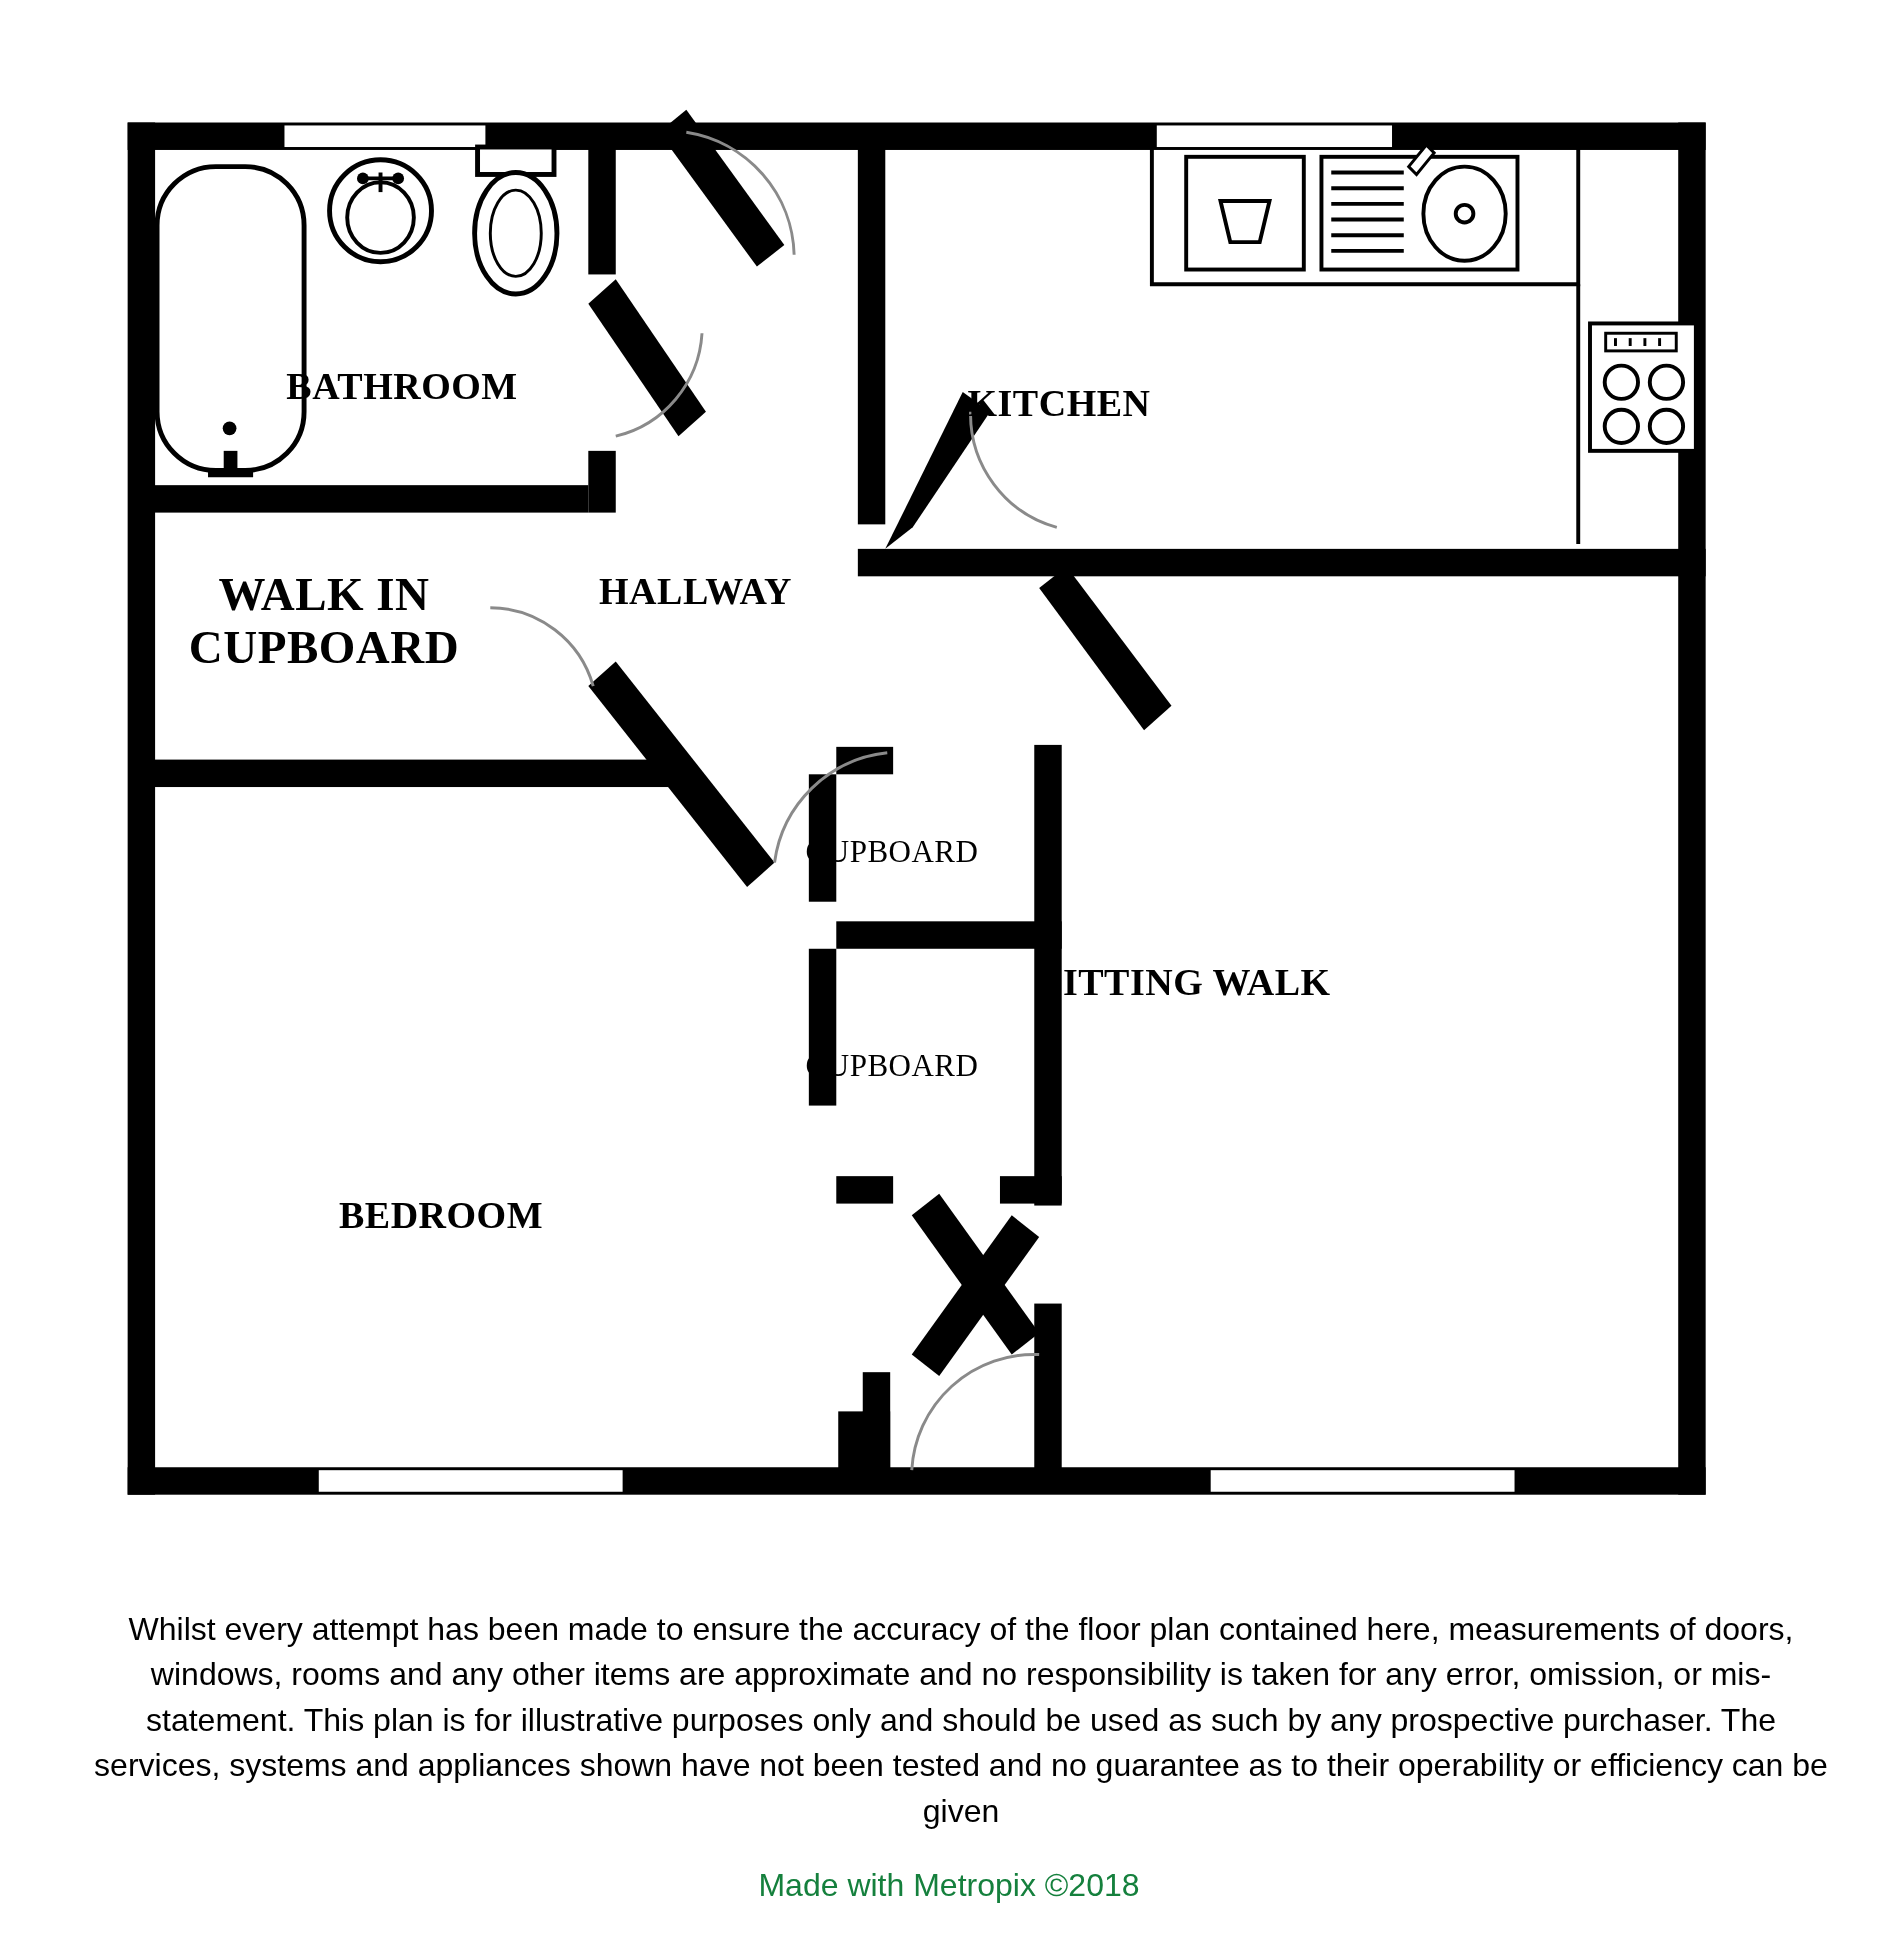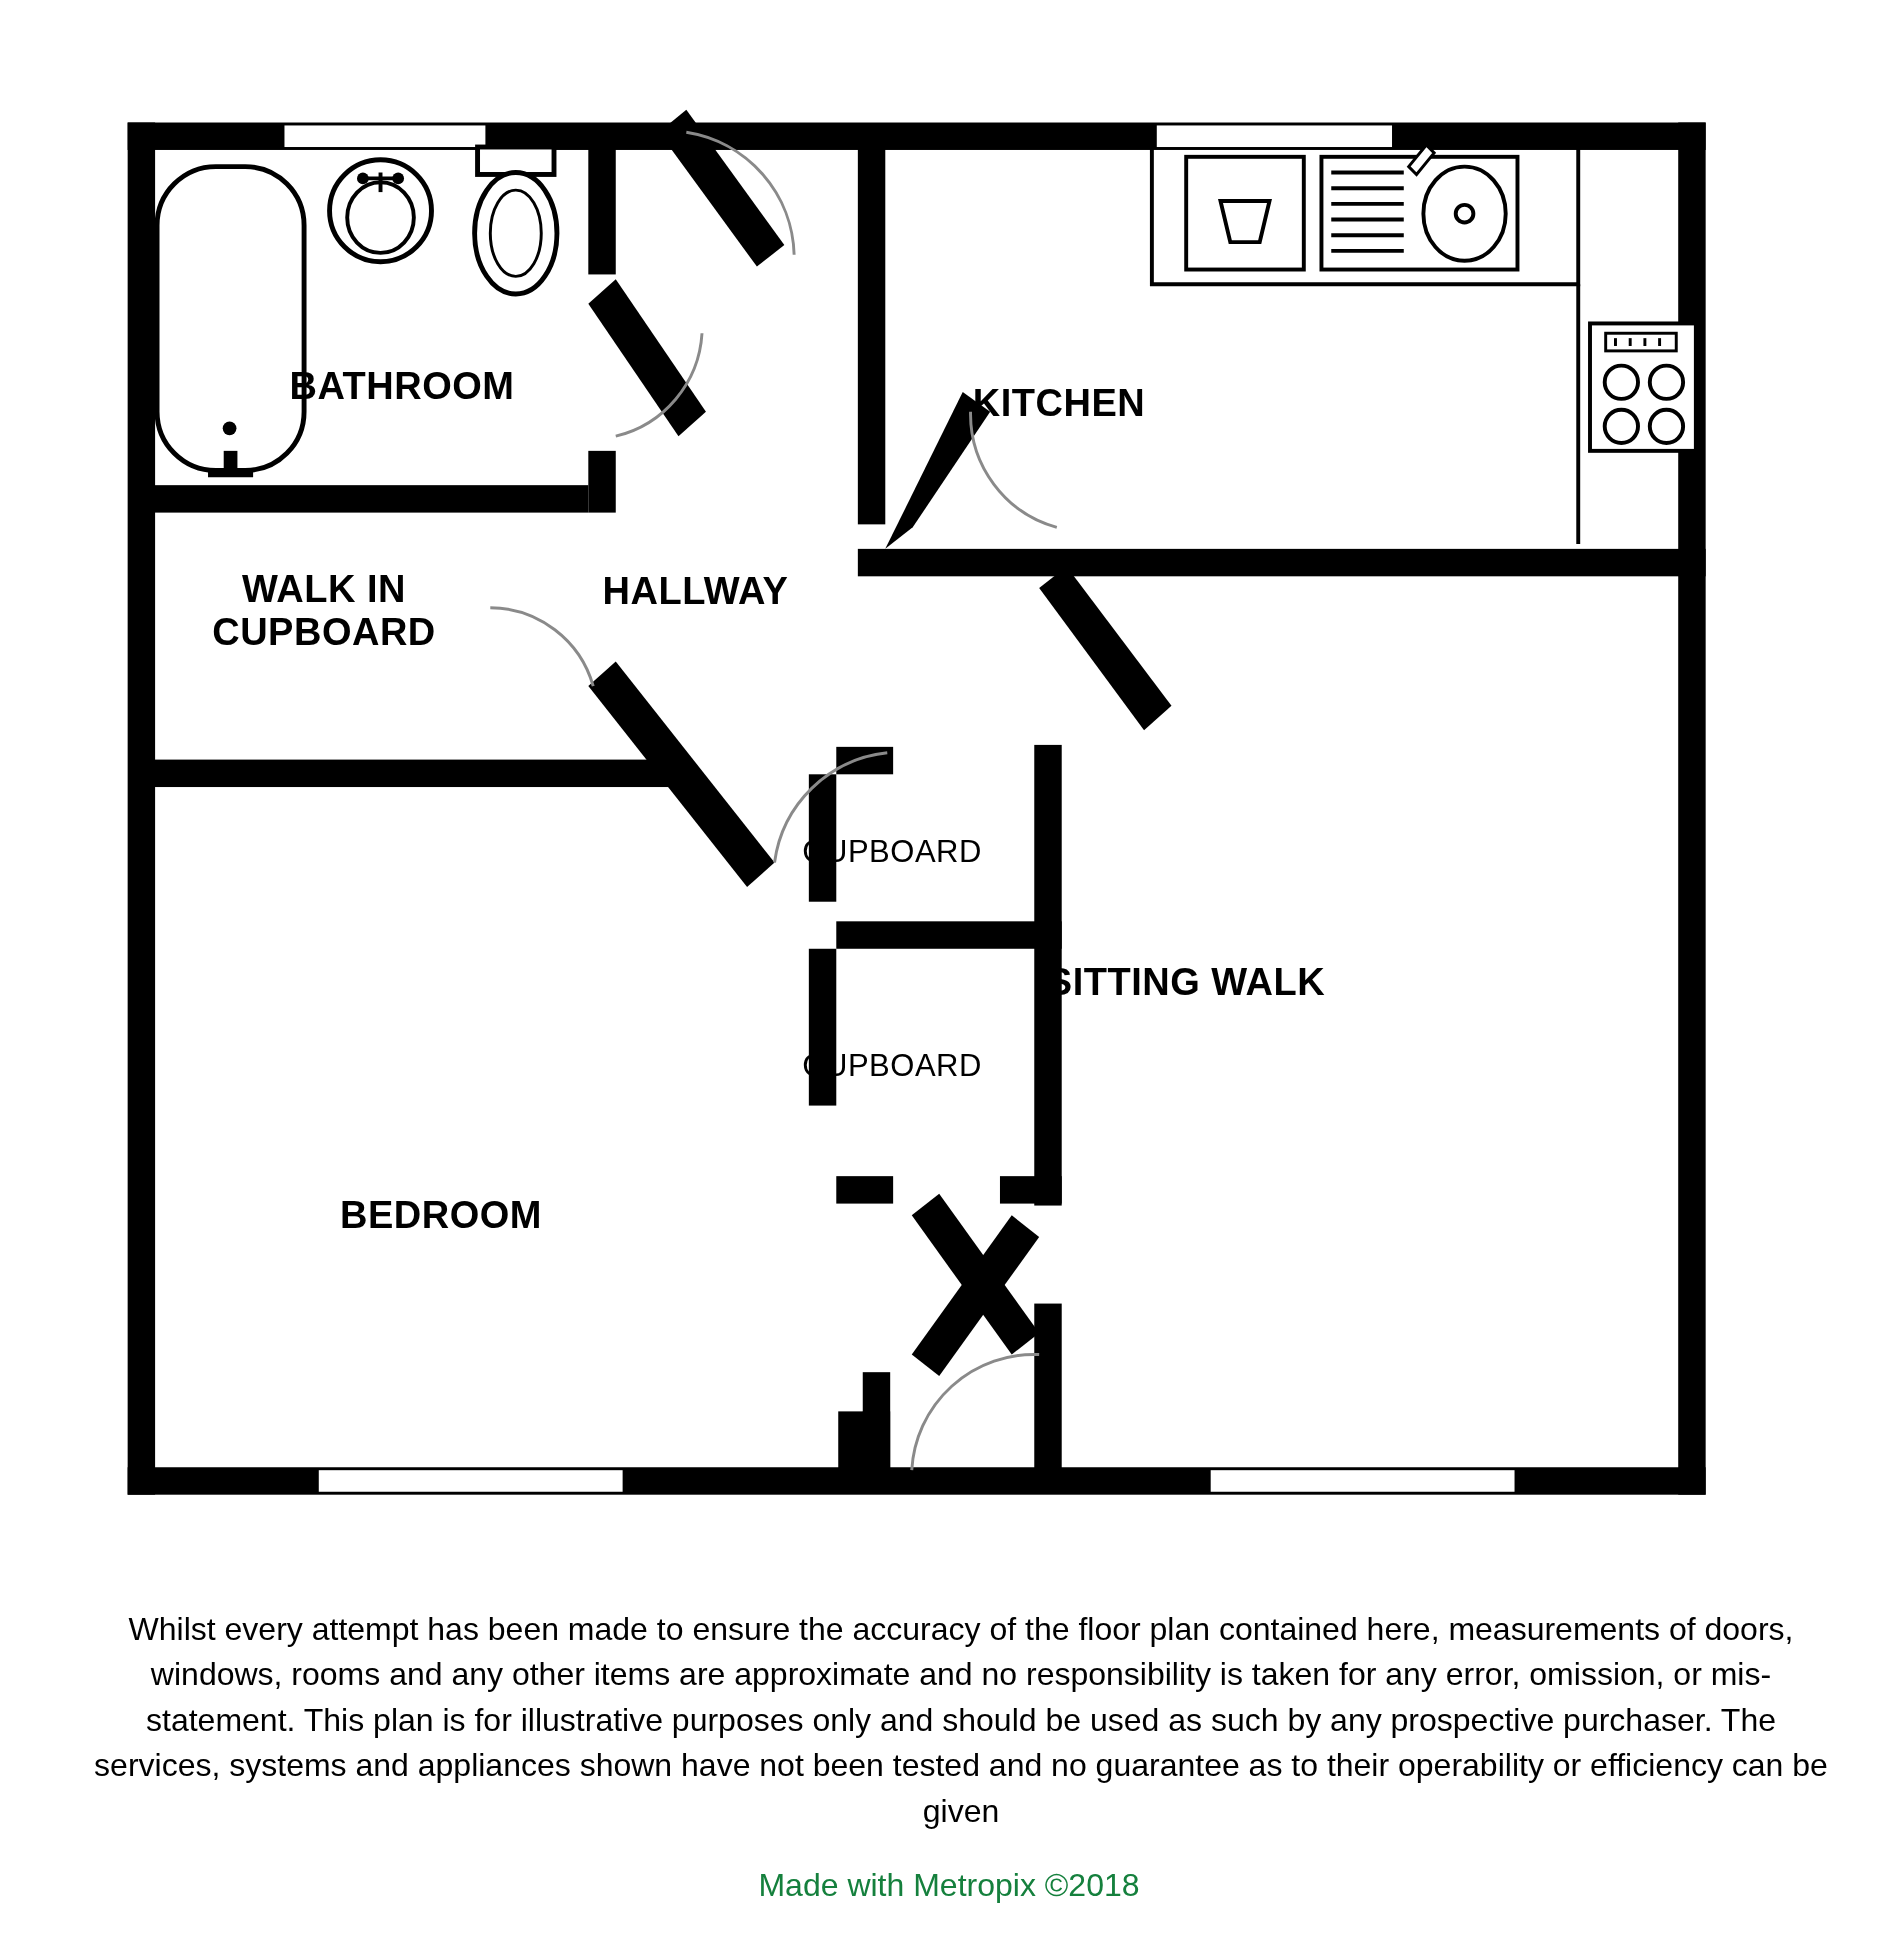--- a/index.html
+++ b/index.html
@@ -25,24 +25,25 @@
   #plan svg {
     display: block;
   }
   .room-label {
     position: absolute;
     font-weight: bold;
     text-align: center;
     white-space: pre;
     line-height: 1.12;
     letter-spacing: 0.5px;
+    font-family: Liberation Serif, serif;
   }
   .lbl-bathroom   { left: 196px;  top: 365px;  width: 412px;  font-size: 38px; }
   .lbl-kitchen    { left: 863px;  top: 382px;  width: 392px;  font-size: 38px; }
-  .lbl-walkin     { left: 118px;  top: 568px;  width: 412px;  font-size: 38px; }
+  .lbl-walkin     { left: 118px;  top: 568px;  width: 412px;  font-size: 47px; }
   .lbl-hallway    { left: 519px;  top: 570px;  width: 353px;  font-size: 38px; }
   .lbl-sitting    { left: 951px;  top: 961px;  width: 470px;  font-size: 38px; }
   .lbl-bedroom    { left: 235px;  top: 1194px; width: 412px;  font-size: 38px; }
   .lbl-cupboard-1 { left: 755px;  top: 835px;  width: 274px;  font-size: 31px; font-weight: normal; }
   .lbl-cupboard-2 { left: 755px;  top: 1049px; width: 274px;  font-size: 31px; font-weight: normal; }
 
   #disclaimer {
     position: absolute;
     left: 12px;
     top: 1607px;

